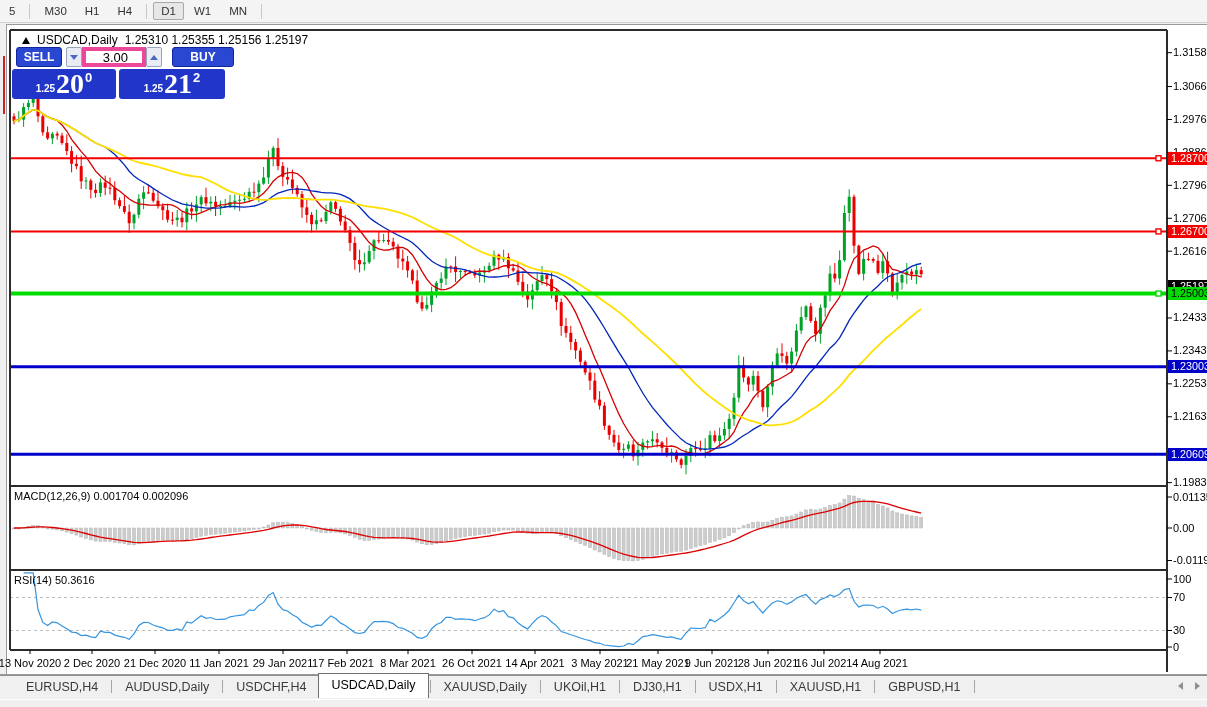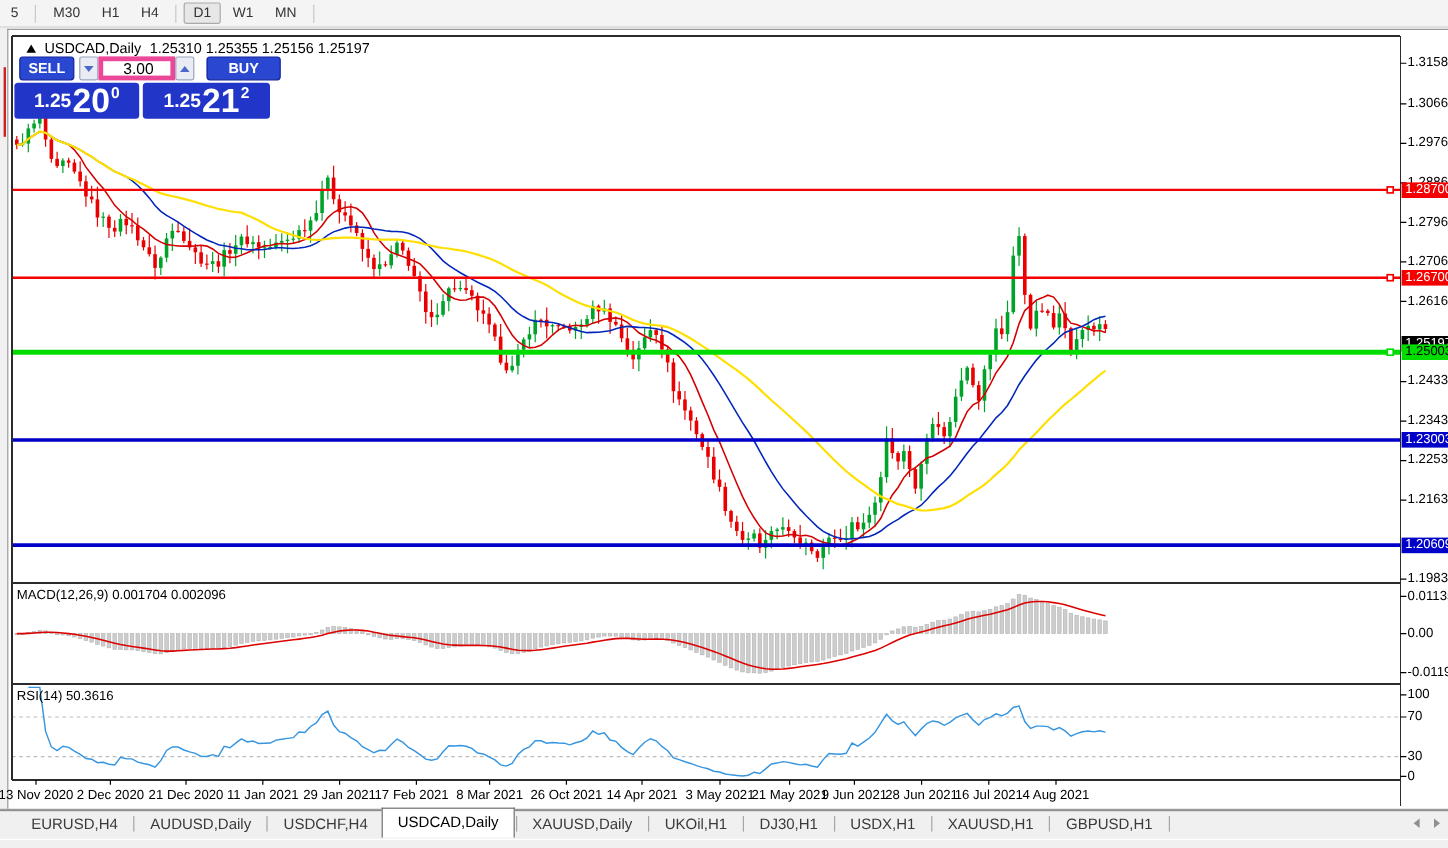--- a/index.html
+++ b/index.html
@@ -33,22 +33,22 @@
   .spin-btn { background:#e9ecf2; border:1px solid #9aa4bc; border-radius:2px;
               display:flex; align-items:center; justify-content:center; }
   .tri-up { width:0; height:0; border-left:4px solid transparent; border-right:4px solid transparent;
             border-bottom:5px solid #4b66c8; }
   .tri-dn { width:0; height:0; border-left:4px solid transparent; border-right:4px solid transparent;
             border-top:5px solid #4b66c8; }
   #vol-field { background:#fff; border:4px solid #ec4899; font-size:13px; color:#000;
                display:flex; align-items:center; justify-content:flex-end; padding-right:14px; }
   .px-box { background:#2136c8; border-radius:3px; color:#fff; display:flex;
             align-items:flex-end; justify-content:center; padding-bottom:2px; }
-  .px-small { font-size:16px; font-weight:bold; margin-bottom:3px; }
-  .px-big { font-size:28px; font-weight:bold; line-height:26px; margin:0 1px; }
+  .px-small { font-size:10px; font-weight:bold; margin-bottom:3px; }
+  .px-big { font-size:28px; font-weight:bold; line-height:26px; margin:0 1px;font-family:Liberation Serif, serif; }
   .px-sup { font-size:13px; font-weight:bold; align-self:flex-start; margin-top:1px; }
 
   
   .ax-tick { position:absolute; left:1173px; font-size:11px; color:#000; white-space:nowrap; }
   .ax-badge { position:absolute; left:1168px; width:39px; height:13px; font-size:10.8px;
               line-height:13px; padding-left:3px; white-space:nowrap; }
   .ind-label { position:absolute; left:14px; font-size:11px; color:#000; white-space:nowrap; }
   .date-label { position:absolute; font-size:11px; color:#000; width:90px; text-align:center; }
 
   

